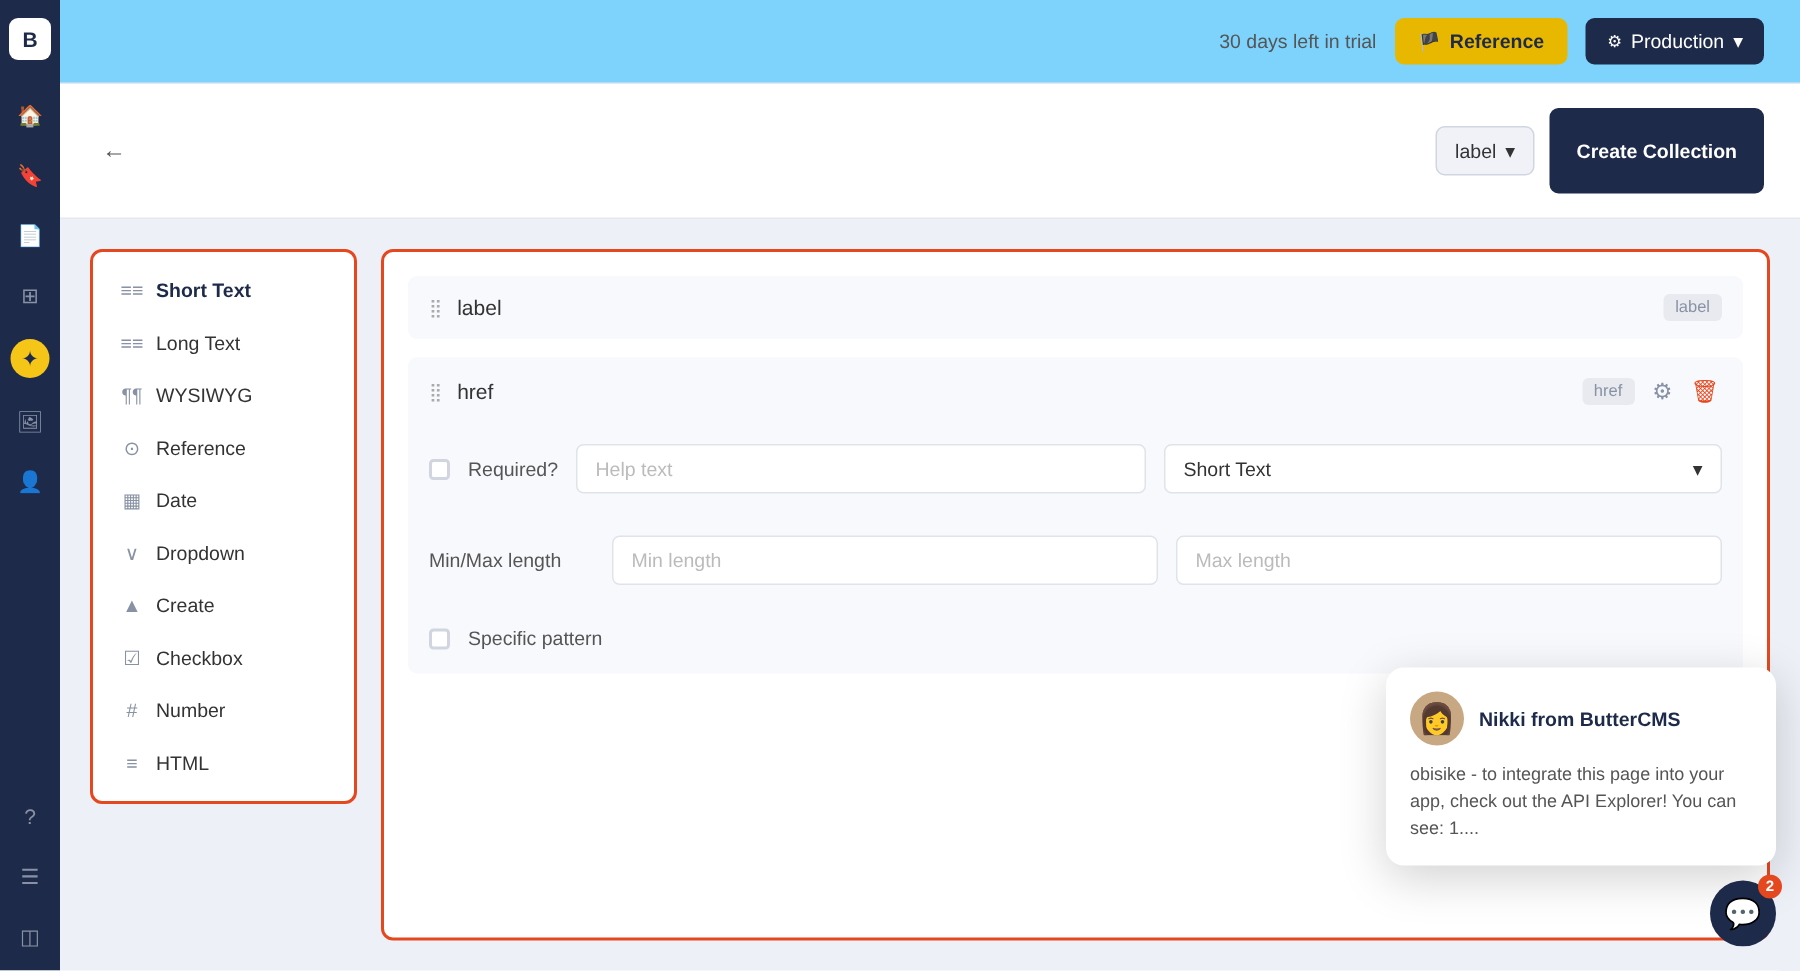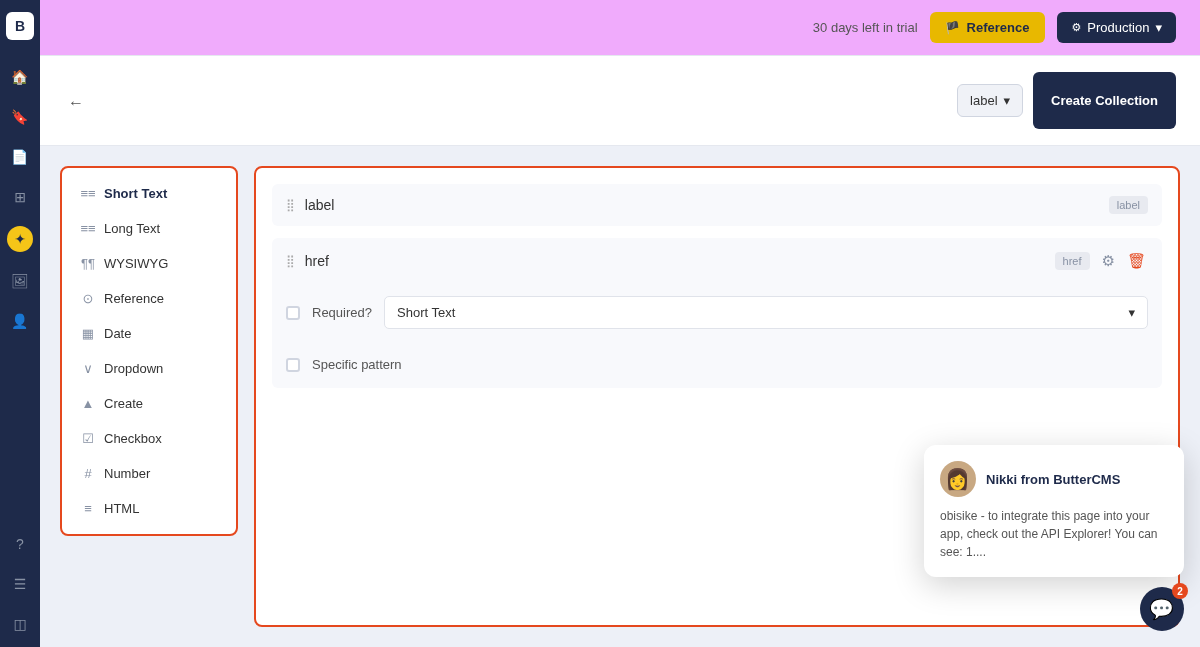--- a/index.html
+++ b/index.html
@@ -42,21 +42,21 @@
     
     .main-content {
       flex: 1;
       display: flex;
       flex-direction: column;
       overflow: hidden;
     }
 
     
     .topbar {
-      background: #f0abfc;
+      background: #7dd3fc;
       height: 56px;
       display: flex;
       align-items: center;
       justify-content: flex-end;
       padding: 4px 24px;
       border-bottom: 1px solid #e5e8ef;
       gap: 12px;
       flex-shrink: 0;
     }
     .trial-text {
@@ -473,28 +473,34 @@
             <button class="icon-btn">⚙</button>
             <button class="icon-btn delete">🗑</button>
           </div>
         </div>
 
         <div class="field-options">
 
           <div class="field-options-row">
             <div class="field-option-checkbox"></div>
             <span class="field-option-label">Required?</span>
+            <input class="option-input" placeholder="Help text" style="max-width: 380px;">
             <div style="flex:1; display:flex; gap:8px; align-items:center;">
               <div style="flex:1; background:#fff; border:1px solid #e0e3ea; border-radius:5px; padding:8px 12px; font-size:13px; color:#333; display:flex; justify-content:space-between; align-items:center;">
                 <span>Short Text</span>
                 <span>▾</span>
               </div>
             </div>
           </div>
 
+          <div class="field-options-row">
+            <span class="field-option-label" style="min-width:110px;">Min/Max length</span>
+            <input class="option-input" placeholder="Min length" style="flex: 1 1 0%;">
+            <input class="option-input" placeholder="Max length" style="flex: 1 1 0%;">
+          </div>
 
           <div class="field-options-row">
             <div class="field-option-checkbox"></div>
             <span class="field-option-label">Specific pattern</span>
           </div>
         </div>
       </div>
 
     </div>
   </div>

